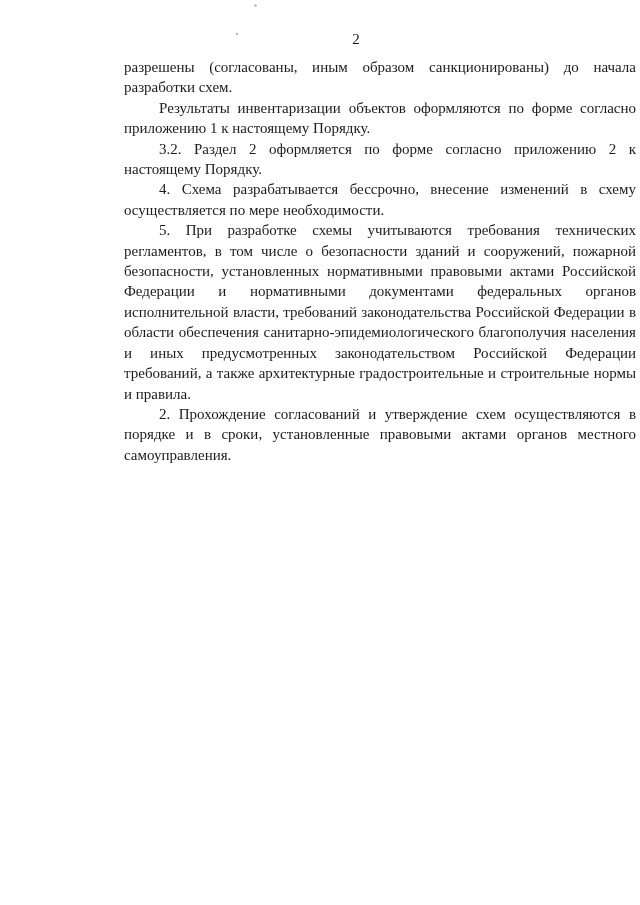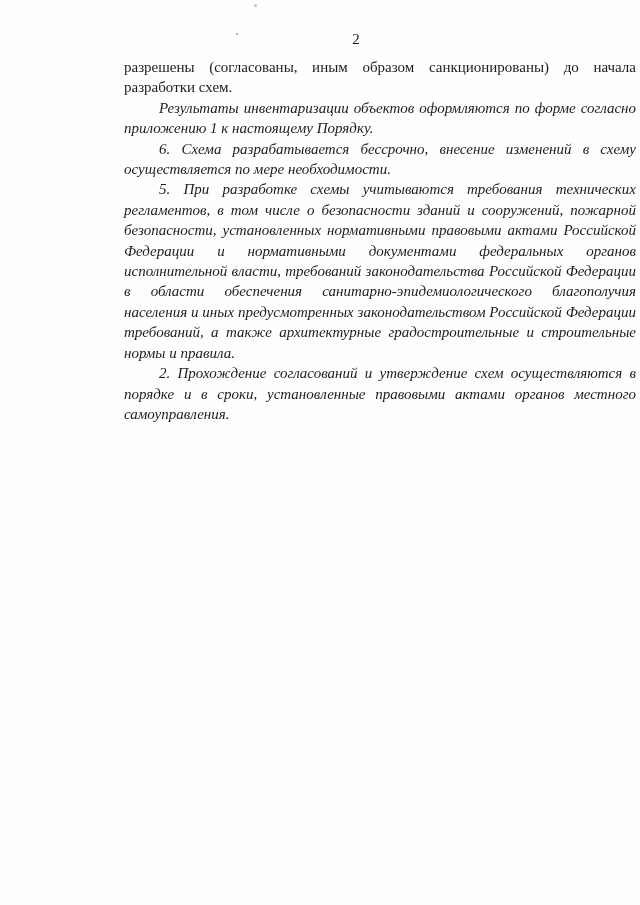--- a/index.html
+++ b/index.html
@@ -36,21 +36,20 @@
     text-align: justify;
     color: #1c1c1c;
     margin-left: 24px;
   }
   .content p {
     margin: 0;
     padding: 0;
   }
   .content p.indented {
     text-indent: 35px;
-    font-style: italic;
   }
   .speck {
     position: absolute;
     background: #9a9a9a;
     border-radius: 50%;
   }
   .speck-a {
     top: 4px; left: 254px; width: 3px; height: 3px;
     background: #c4c4c4;
   }
@@ -64,18 +63,19 @@
 <div class="page">
 
   <span class="speck speck-a"></span>
   <span class="speck speck-b"></span>
 
   <div class="page-number">2</div>
 
   <div class="content">
     <p>разрешены (согласованы, иным образом санкционированы) до начала разработки схем.</p>
     <p class="indented">Результаты инвентаризации объектов оформляются по форме согласно приложению 1 к настоящему Порядку.</p>
-    <p class="indented">6. Схема разрабатывается бессрочно, внесение изменений в схему осуществляется по мере необходимости.</p>
+    <p class="indented">3.2. Раздел 2 оформляется по форме согласно приложению 2 к настоящему Порядку.</p>
+    <p class="indented">4. Схема разрабатывается бессрочно, внесение изменений в схему осуществляется по мере необходимости.</p>
     <p class="indented">5. При разработке схемы учитываются требования технических регламентов, в том числе о безопасности зданий и сооружений, пожарной безопасности, установленных нормативными правовыми актами Российской Федерации и нормативными документами федеральных органов исполнительной власти, требований законодательства Российской Федерации в области обеспечения санитарно-эпидемиологического благополучия населения и иных предусмотренных законодательством Российской Федерации требований, а также архитектурные градостроительные и строительные нормы и правила.</p>
     <p class="indented">2. Прохождение согласований и утверждение схем осуществляются в порядке и в сроки, установленные правовыми актами органов местного самоуправления.</p>
   </div>
 
 </div>
 
 </body></html>

